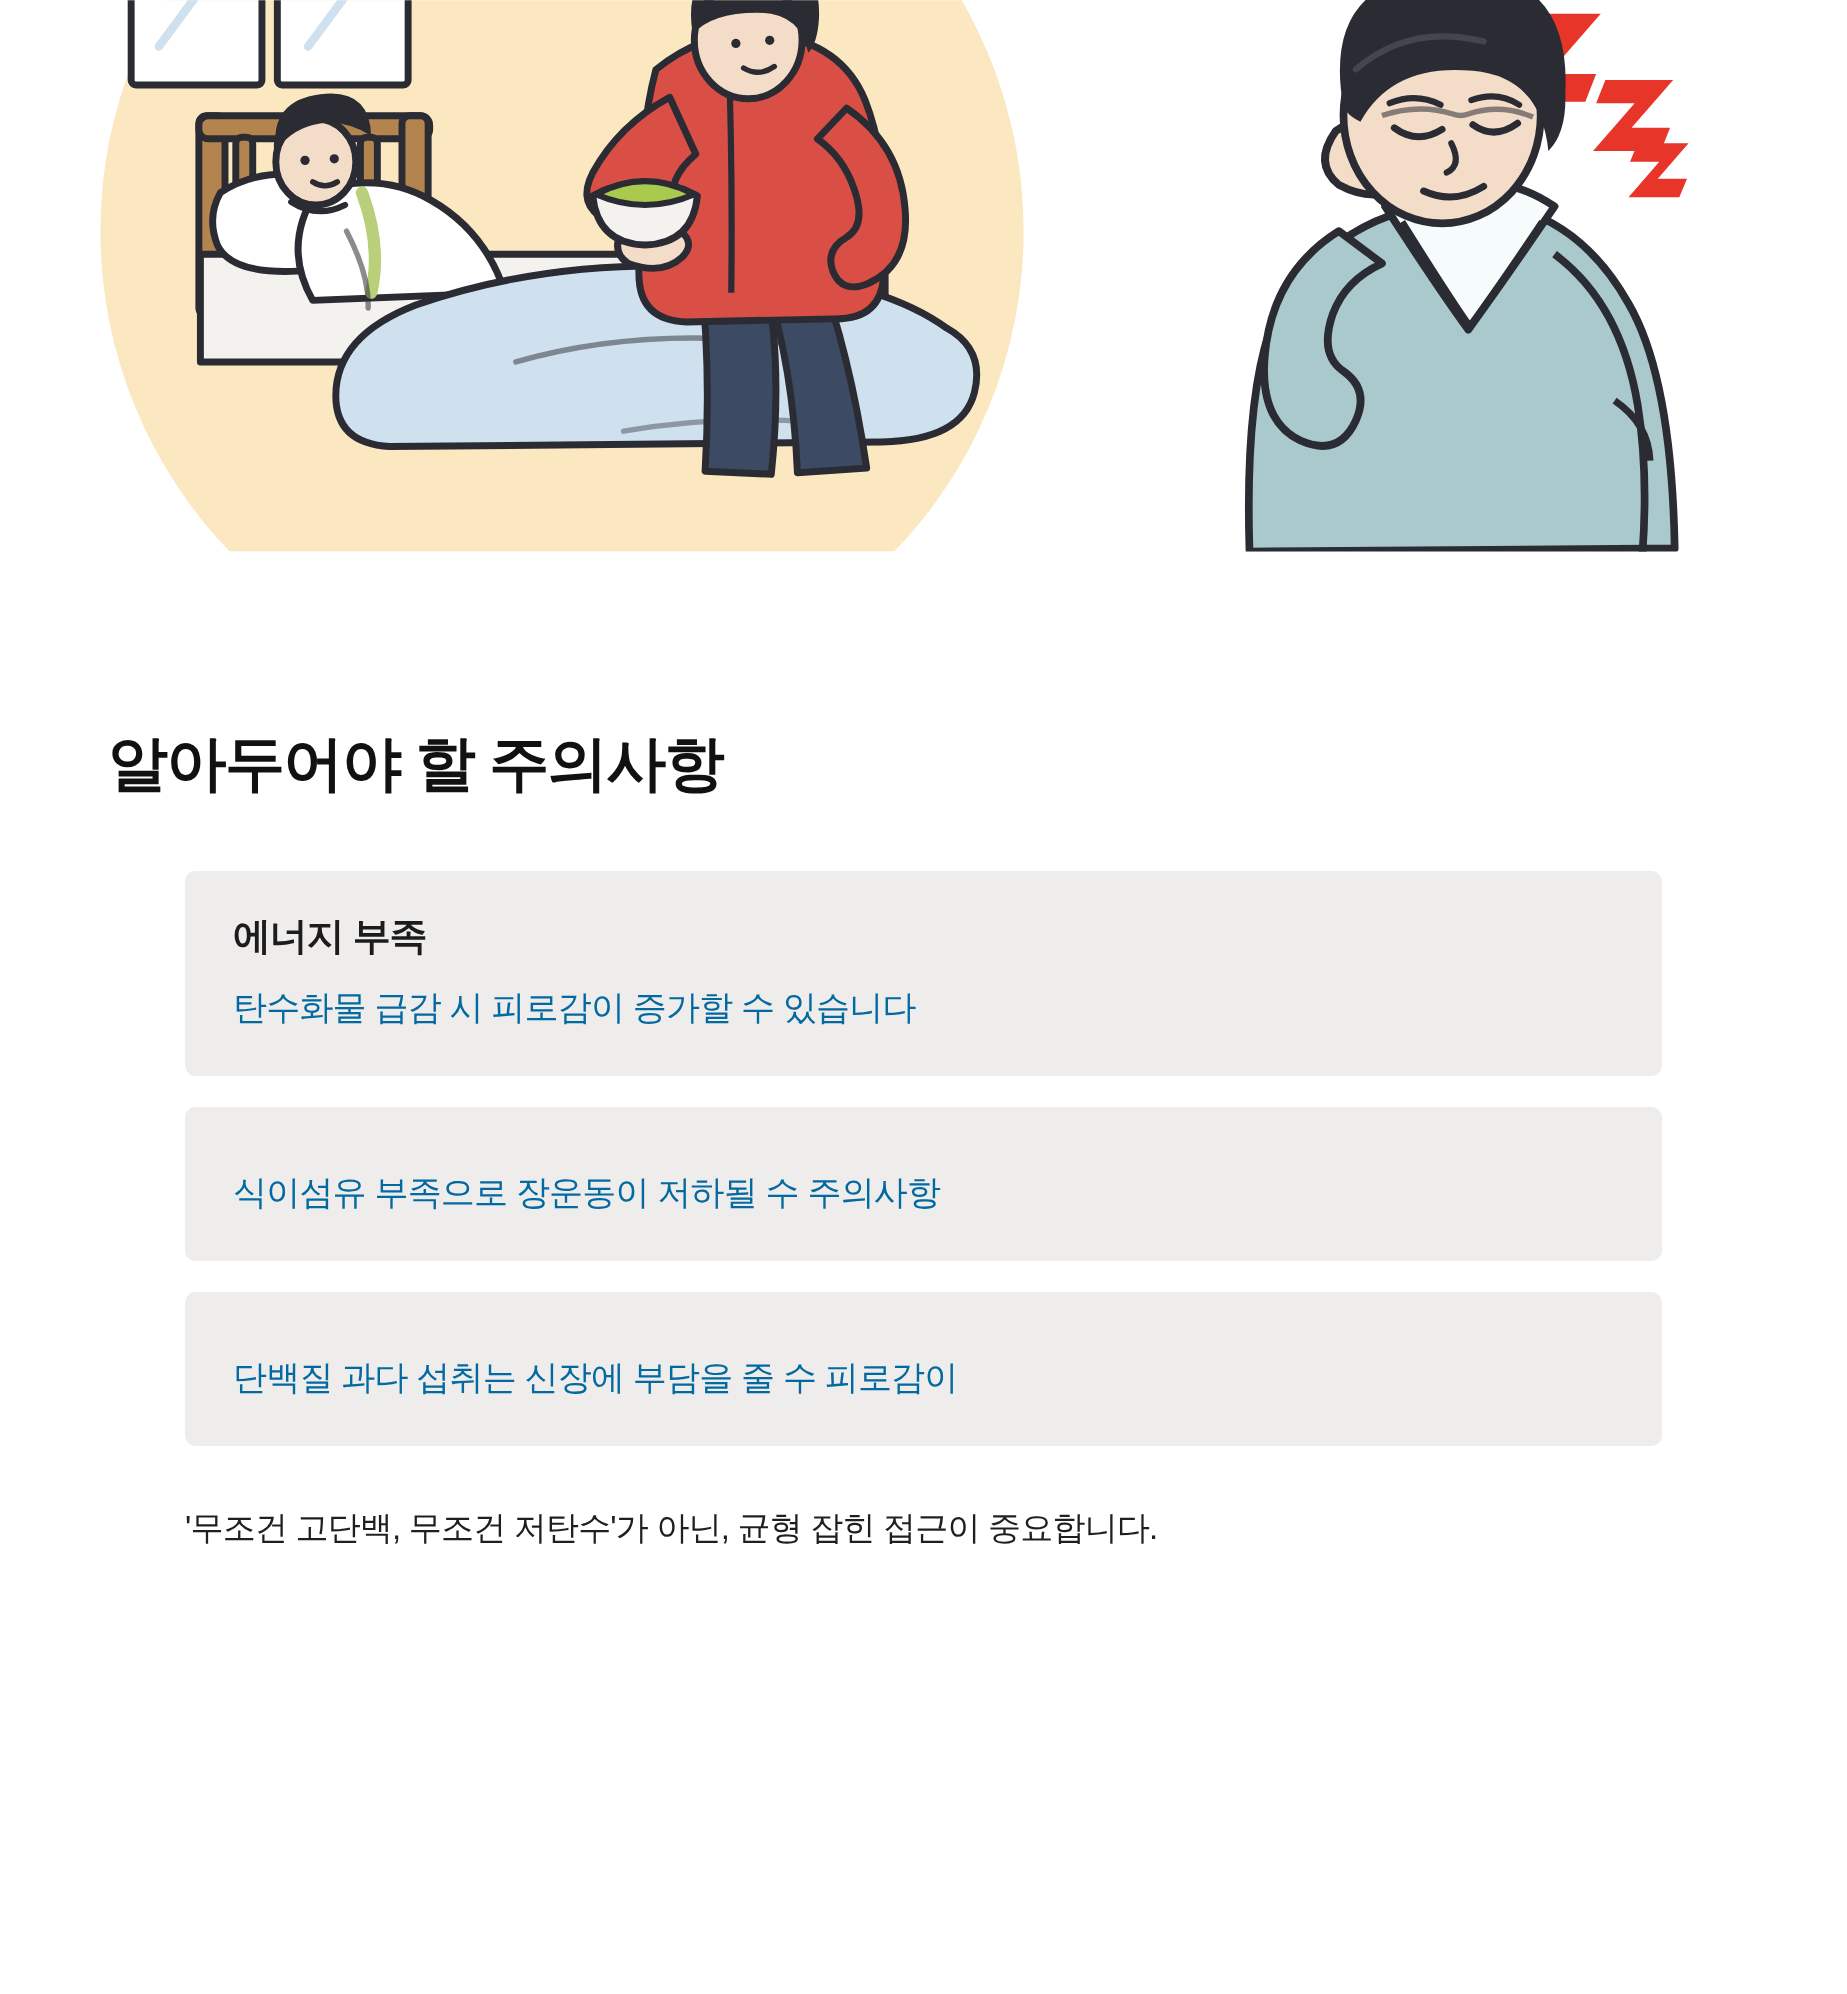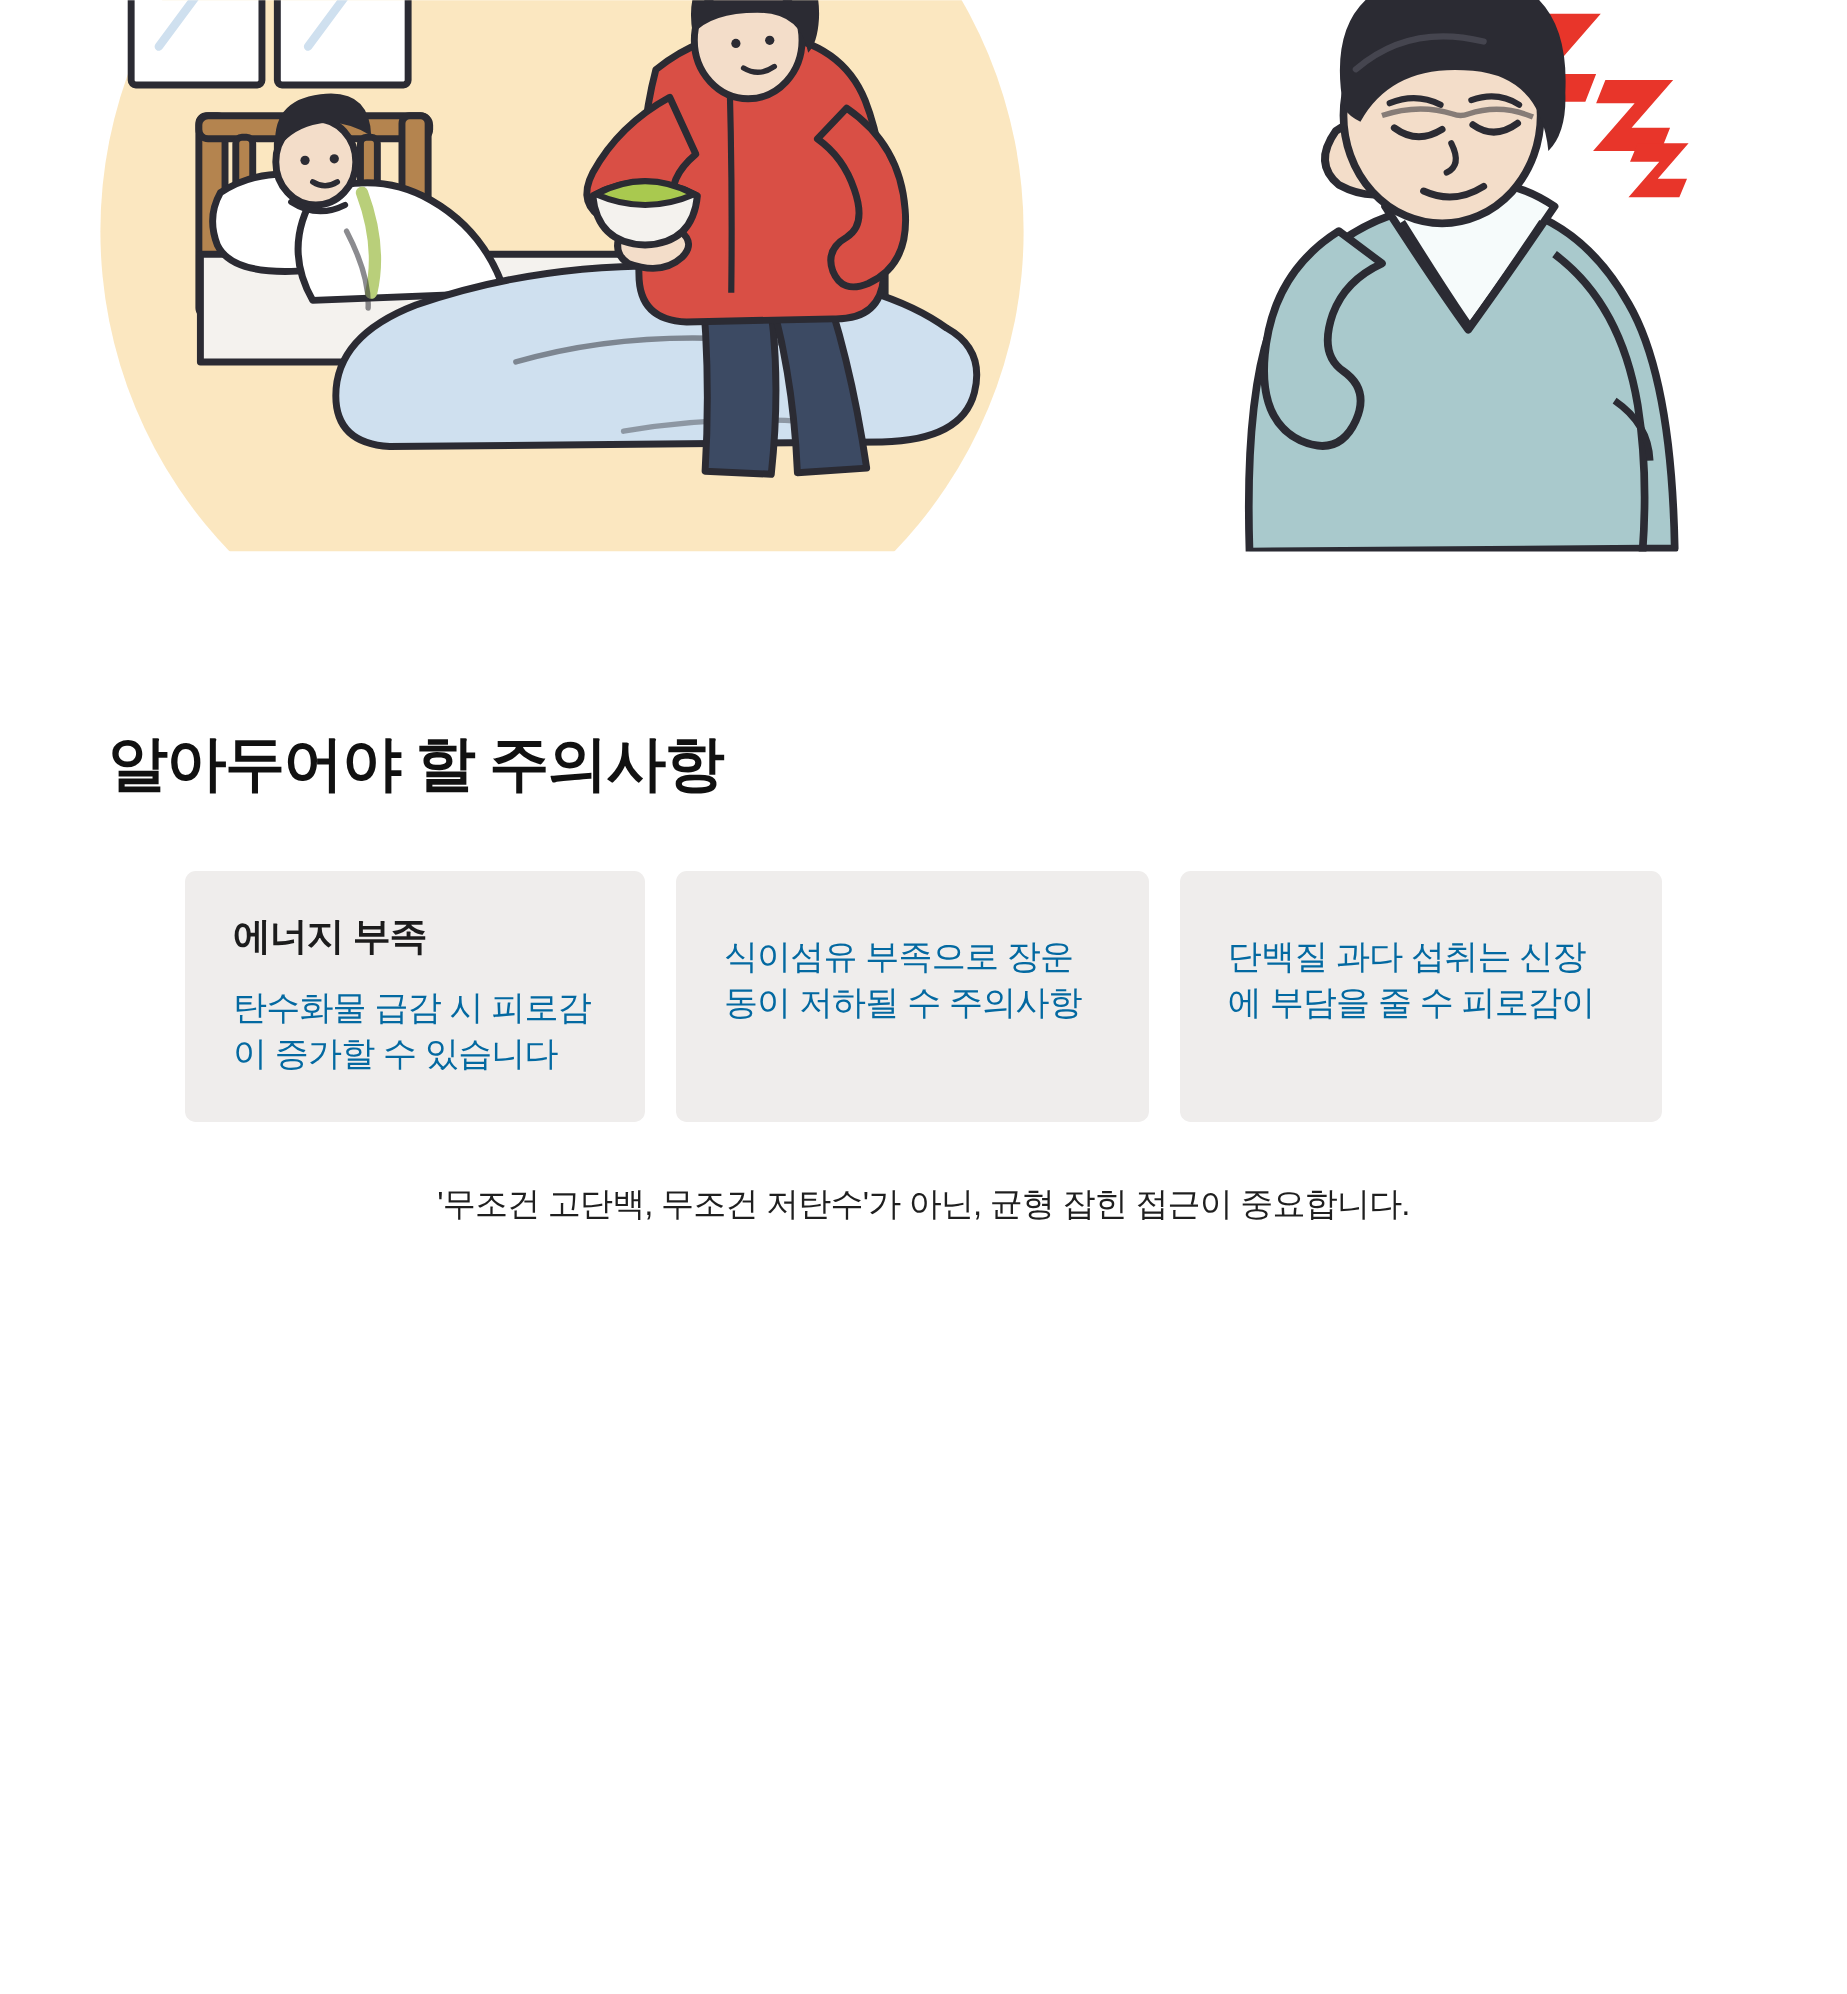--- a/index.html
+++ b/index.html
@@ -49,21 +49,21 @@
     font-weight: 700;
     letter-spacing: -1.5px;
     color: #111111;
   }
 
   
   .cards {
     margin: 66px 0 0 0;
     padding: 0 185px;
     display: flex;
-    flex-direction: row;
+    flex-direction: column;
     gap: 31px;
   }
   .card {
     background: #efedec;
     border-radius: 10.8px;
     padding: 40px 48px 45px 48px;
   }
   .card-title {
     font-size: 38px;
     font-weight: 700;
@@ -77,21 +77,20 @@
     color: #0369a1;
     letter-spacing: -0.8px;
   }
 
   .footnote {
     margin: 60px 0 0 0;
     padding: 0 185px;
     font-size: 33px;
     color: #1f1f1f;
     letter-spacing: -0.8px;
-    text-align: center;
   }
 </style>
 </head>
 <body>
 
 <div class="illustration-band">
 
   <svg class="illo illo-left" viewBox="0 0 1240 740" aria-hidden="true">
     <defs>
       <clipPath id="clipLeft">

